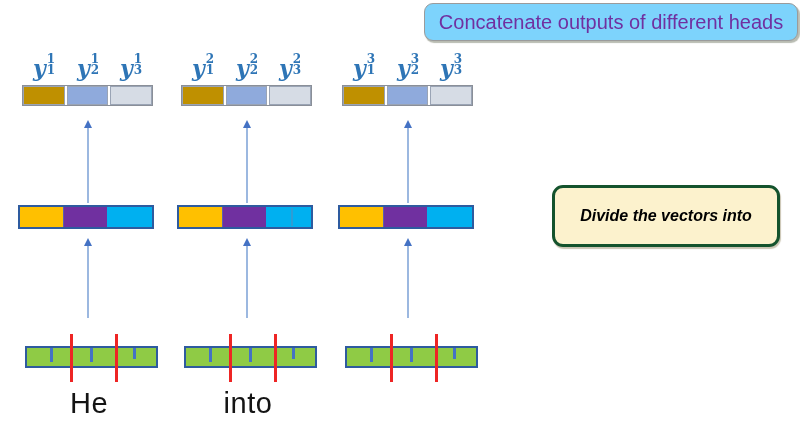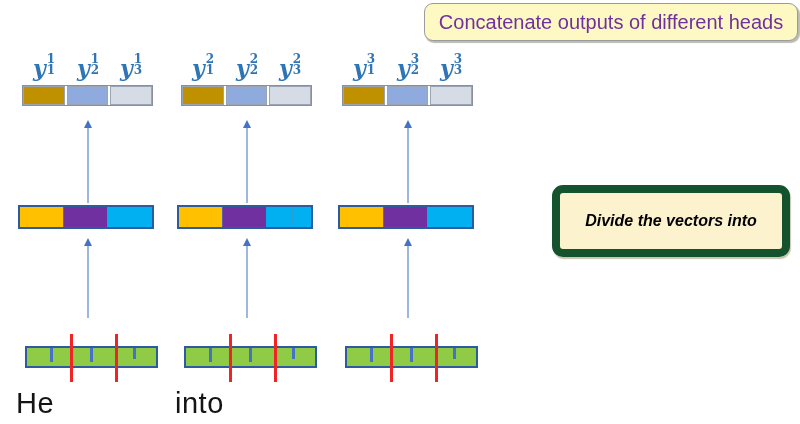--- a/index.html
+++ b/index.html
@@ -67,35 +67,35 @@
   .arrow{position:absolute;left:71px;width:0;border-left:2px solid var(--arrow-line);}
   .arrow::before{
     content:"";position:absolute;top:-2px;left:-5px;width:0;height:0;
     border-left:4px solid transparent;border-right:4px solid transparent;
     border-bottom:8px solid var(--arrow-head);
   }
   .arrow-upper{top:122px;height:81px;}
   .arrow-lower{top:240px;height:78px;}
 
   .word{
-    position:absolute;top:387px;left:0;width:146px;
+    position:absolute;top:387px;left:0;width:146px;text-align:center;
     font-size:29px;color:#141414;letter-spacing:0.5px;
   }
 
   
   .concat-box{
     position:absolute;left:424px;top:3px;width:372px;height:36px;
-    background:#fef9c3;border:1px solid #9b9b9b;border-radius:9px;
+    background:#7dd3fc;border:1px solid #9b9b9b;border-radius:9px;
     box-shadow:1.5px 2px 1px #b9bcb2;
     display:flex;align-items:center;justify-content:center;
     color:var(--title-text);font-size:20px;
   }
   .divide-box{
     position:absolute;left:552px;top:185px;width:222px;height:56px;
-    background:#FCF2CD;border:8px solid #14532d;border-radius:11px;
+    background:#FCF2CD;border:3px solid #14532d;border-radius:11px;
     box-shadow:1px 2px 1px #c9c4b2;
     display:flex;flex-direction:column;align-items:center;justify-content:center;
     color:#000;font-size:16px;font-weight:bold;font-style:italic;line-height:20px;
   }
 </style>
 </head>
 <body>
 
 <div id="canvas">
 

